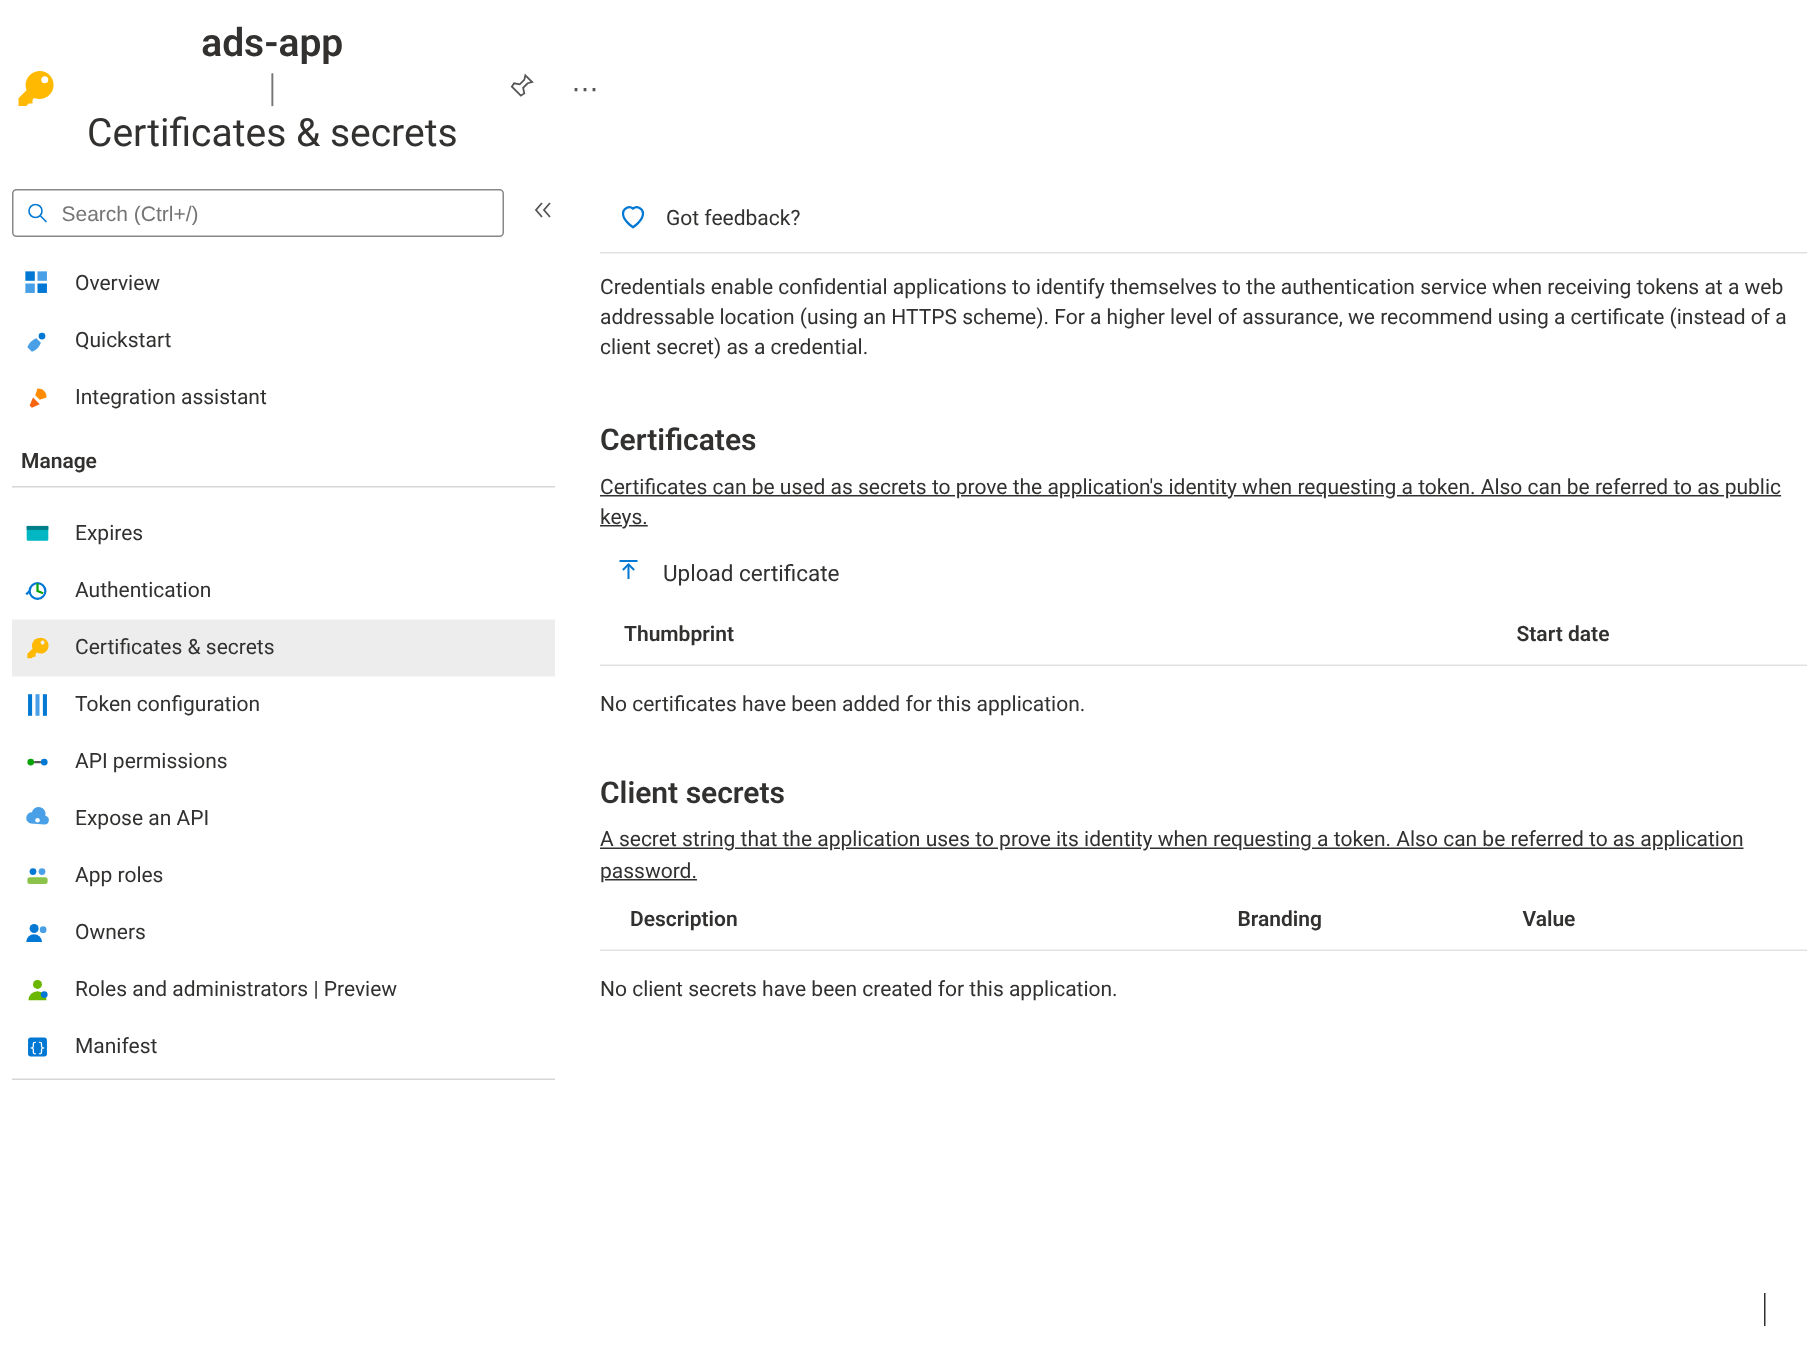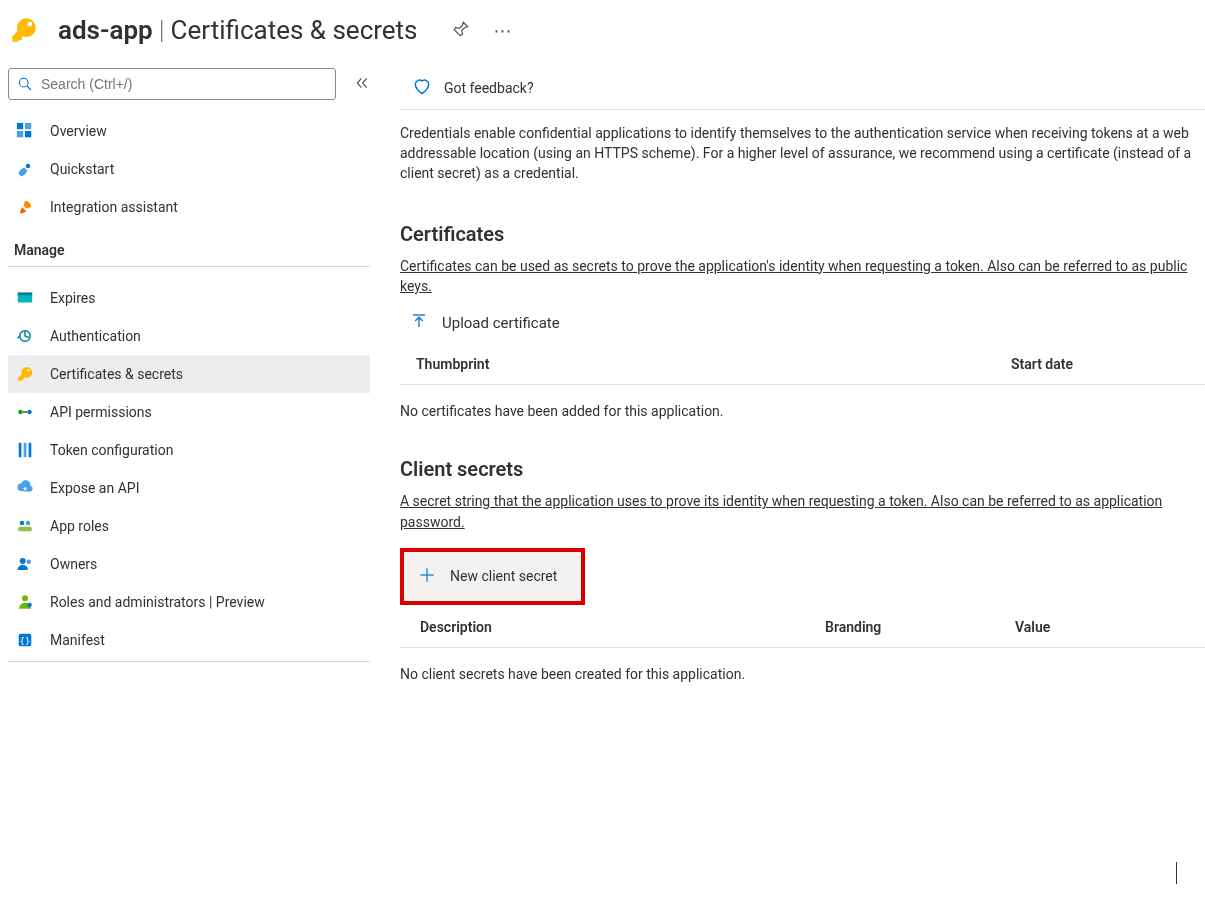--- a/index.html
+++ b/index.html
@@ -14,21 +14,21 @@
   .frame { width: 1205px; height: 906px; overflow: hidden; position: relative; }
   .header {
     display: flex;
     align-items: center;
     padding: 14px 8px 22px 8px;
   }
   .header .key-ic {
     width: 32px; height: 32px; margin-right: 18px; flex: none;
     display:flex;align-items:center;justify-content:center;
   }
-  .header h1 { font-weight: 400; font-size: 26px; margin: 0; display:flex; align-items:center;}
+  .header h1 { font-weight: 400; font-size: 26px; margin: 0; display:flex; align-items:center;flex-direction:column;}
   .header h1 .app { font-weight: 600; }
   .header h1 .sep { color:#777; margin:0 6px; font-weight:300;}
   .header .pin { margin-left: 34px; color:#555; cursor:pointer;}
   .header .dots { margin-left: 24px; color:#555; cursor:pointer; font-size:18px; letter-spacing:1px;}
   .body { display:flex; }
   .sidebar { width: 370px; flex:none; padding: 0 0 0 8px;}
   .searchrow { display:flex; align-items:center; margin-bottom: 10px;}
   .searchbox {
     flex:1; display:flex; align-items:center;
     border:1px solid #8a8886; border-radius:3px;
@@ -182,37 +182,37 @@
           <li class="active">
             <span class="ic">
               <svg width="18" height="18" viewBox="0 0 24 24">
                 <path fill="#ffb900" d="M14 3a7 7 0 0 0-6.4 9.7L3 17v4h4l1.3-1.3h2V17l1-1A7 7 0 1 0 14 3zm2.5 6a1.8 1.8 0 1 1 0-3.6 1.8 1.8 0 0 1 0 3.6z"></path>
               </svg>
             </span>
             <span>Certificates &amp; secrets</span>
           </li>
           <li>
             <span class="ic">
-              <svg width="18" height="18" viewBox="0 0 24 24">
-                <circle cx="6" cy="12" r="3" fill="#0aa30a"></circle>
-                <circle cx="18" cy="12" r="3" fill="#0078d4"></circle>
-                <line x1="9" y1="12" x2="15" y2="12" stroke="#555" stroke-width="2"></line>
-              </svg>
-            </span>
-            <span>API permissions</span>
-          </li>
-          <li>
-            <span class="ic">
               <svg width="18" height="18" viewBox="0 0 20 20">
                 <rect x="3" y="2" width="3" height="16" fill="#0078d4"></rect>
                 <rect x="8.5" y="2" width="3" height="16" fill="#4aa0e6"></rect>
                 <rect x="14" y="2" width="3" height="16" fill="#0078d4"></rect>
               </svg>
             </span>
             <span>Token configuration</span>
+          </li>
+          <li>
+            <span class="ic">
+              <svg width="18" height="18" viewBox="0 0 24 24">
+                <circle cx="6" cy="12" r="3" fill="#0aa30a"></circle>
+                <circle cx="18" cy="12" r="3" fill="#0078d4"></circle>
+                <line x1="9" y1="12" x2="15" y2="12" stroke="#555" stroke-width="2"></line>
+              </svg>
+            </span>
+            <span>API permissions</span>
           </li>
           <li>
             <span class="ic">
               <svg width="18" height="18" viewBox="0 0 24 24">
                 <path fill="#4aa0e6" d="M6 16a5 5 0 0 1 1-9.9A6 6 0 0 1 19 9a4 4 0 0 1-1 7.9z"></path>
                 <circle cx="12" cy="13" r="2" fill="#fff"></circle>
               </svg>
             </span>
             <span>Expose an API</span>
           </li>
@@ -287,31 +287,20 @@
     </div>
     <div class="tblhdr">
       <div class="col-a">Thumbprint</div>
       <div class="col-b">Start date</div>
     </div>
     <div class="empty">No certificates have been added for this application.</div>
 
     
     <h2 class="sect">Client secrets</h2>
     <div class="sub">A secret string that the application uses to prove its identity when requesting a token. Also can be referred to as application password.</div>
-    <div class="highlight">
-      <div class="newbtn">
-        <span class="plus">
-          <svg width="18" height="18" viewBox="0 0 24 24" stroke="#0078d4" stroke-width="1.6">
-                <line x1="12" y1="3" x2="12" y2="21"></line>
-                <line x1="3" y1="12" x2="21" y2="12"></line>
-              </svg>
-        </span>
-        <span>New client secret</span>
-      </div>
-    </div>
     <div class="tblhdr2">
       <div class="col-d">Description</div>
       <div class="col-e">Branding</div>
       <div class="col-f">Value</div>
     </div>
     <div class="empty">No client secrets have been created for this application.</div>
   </div>
 </div>
 
 <span class="caret-after"></span>

